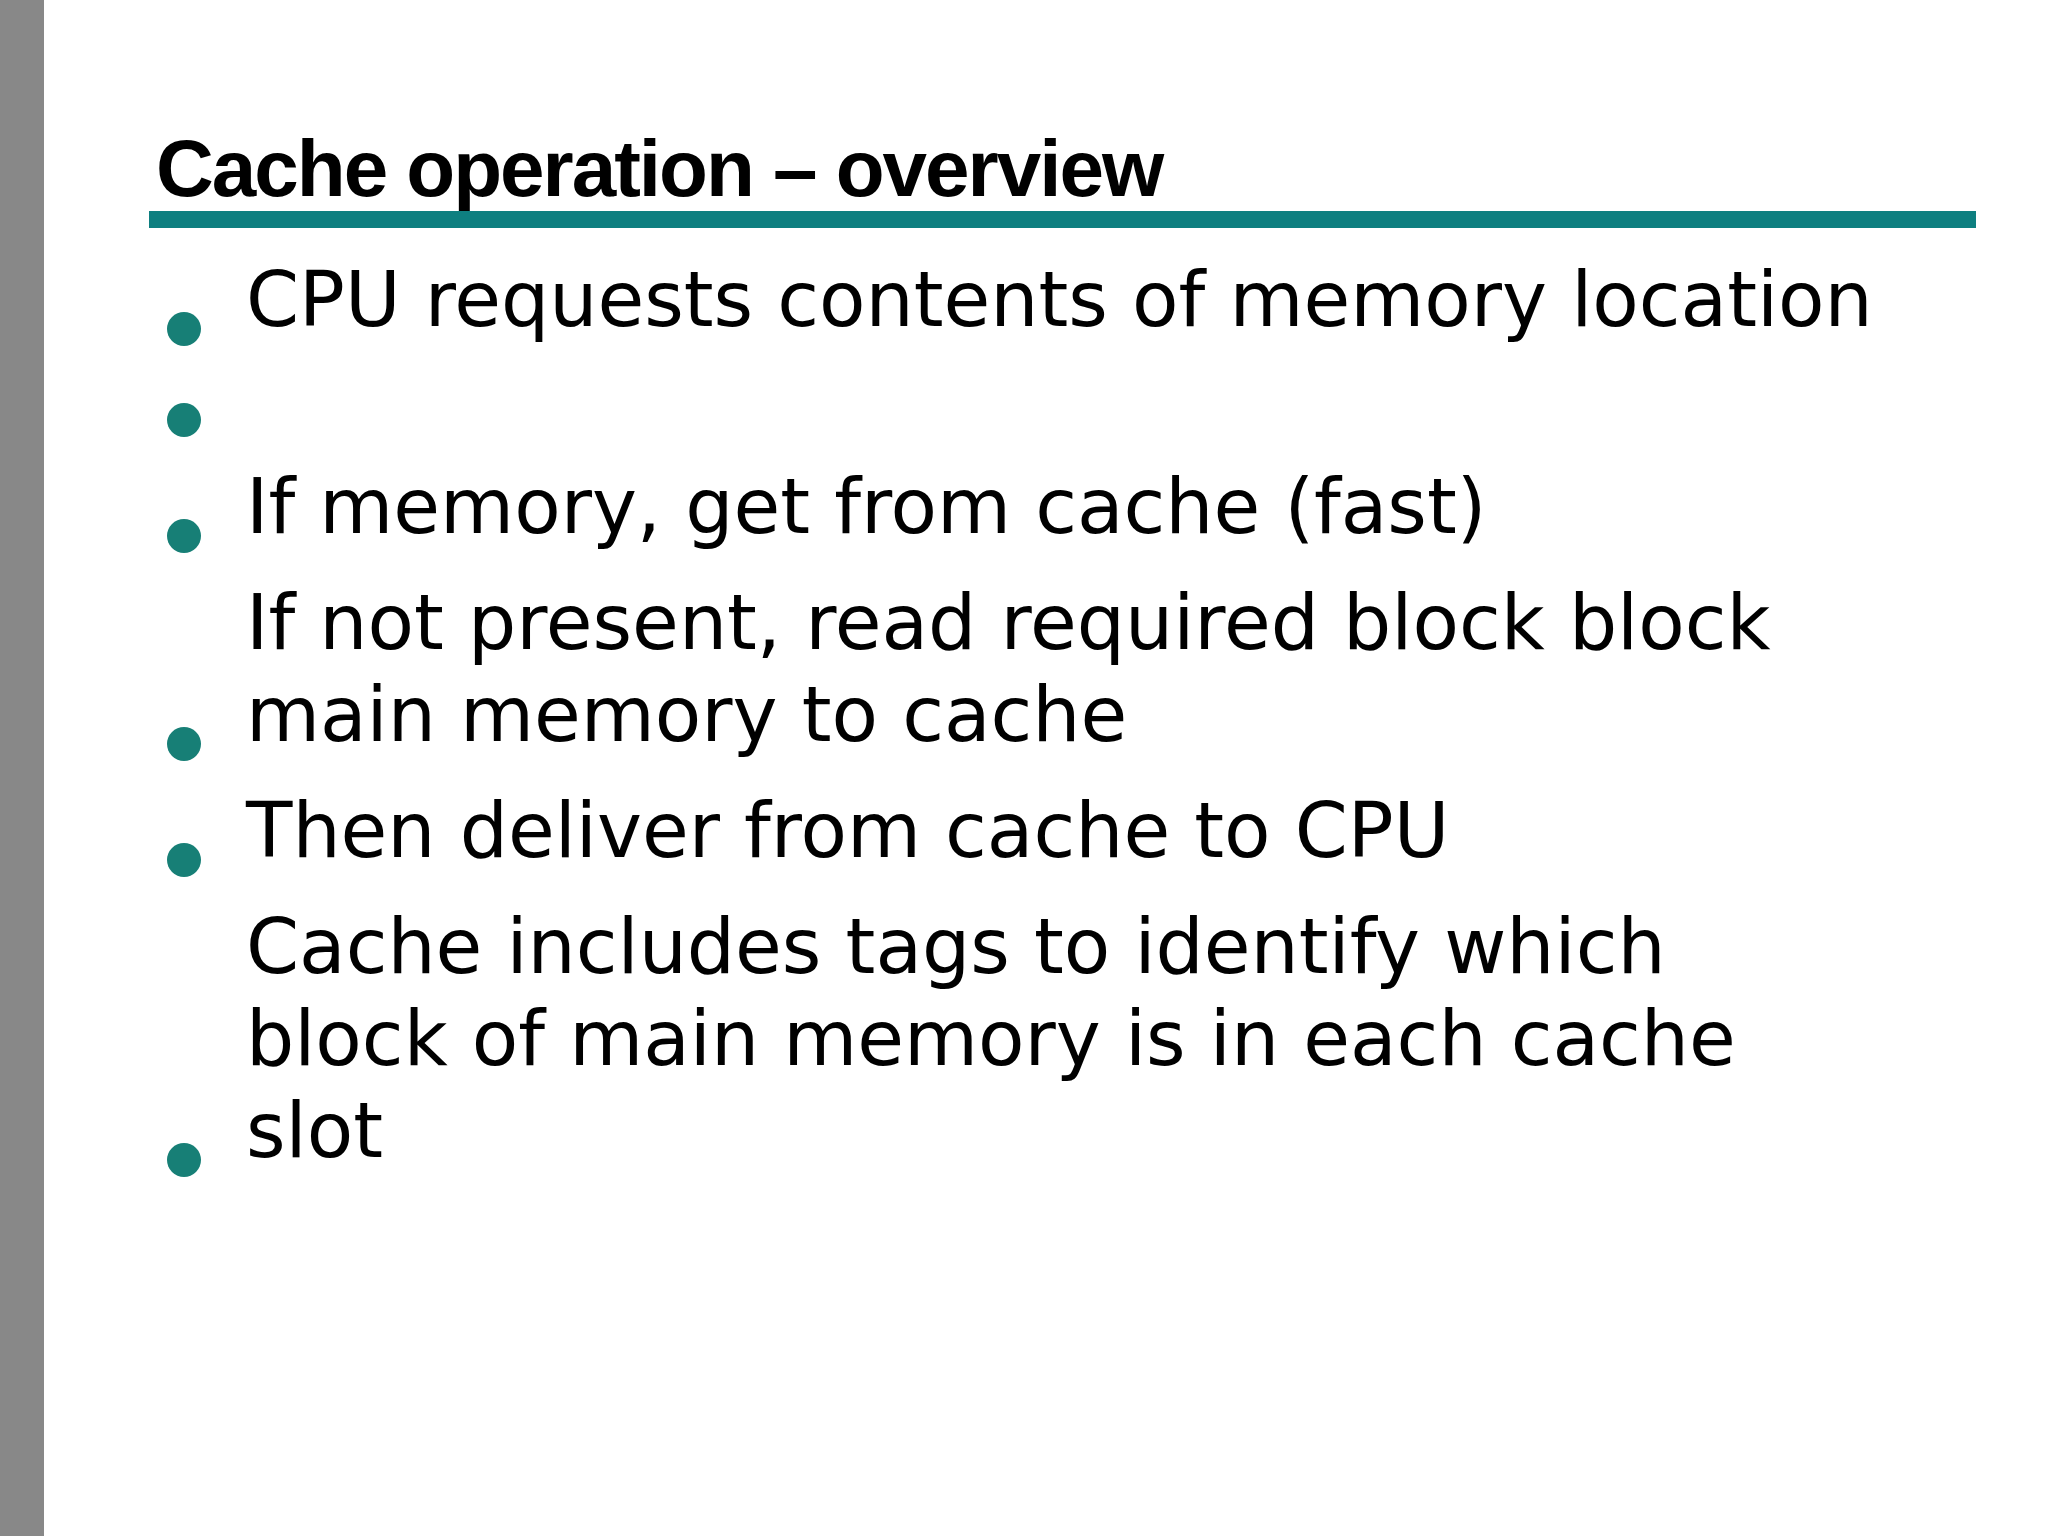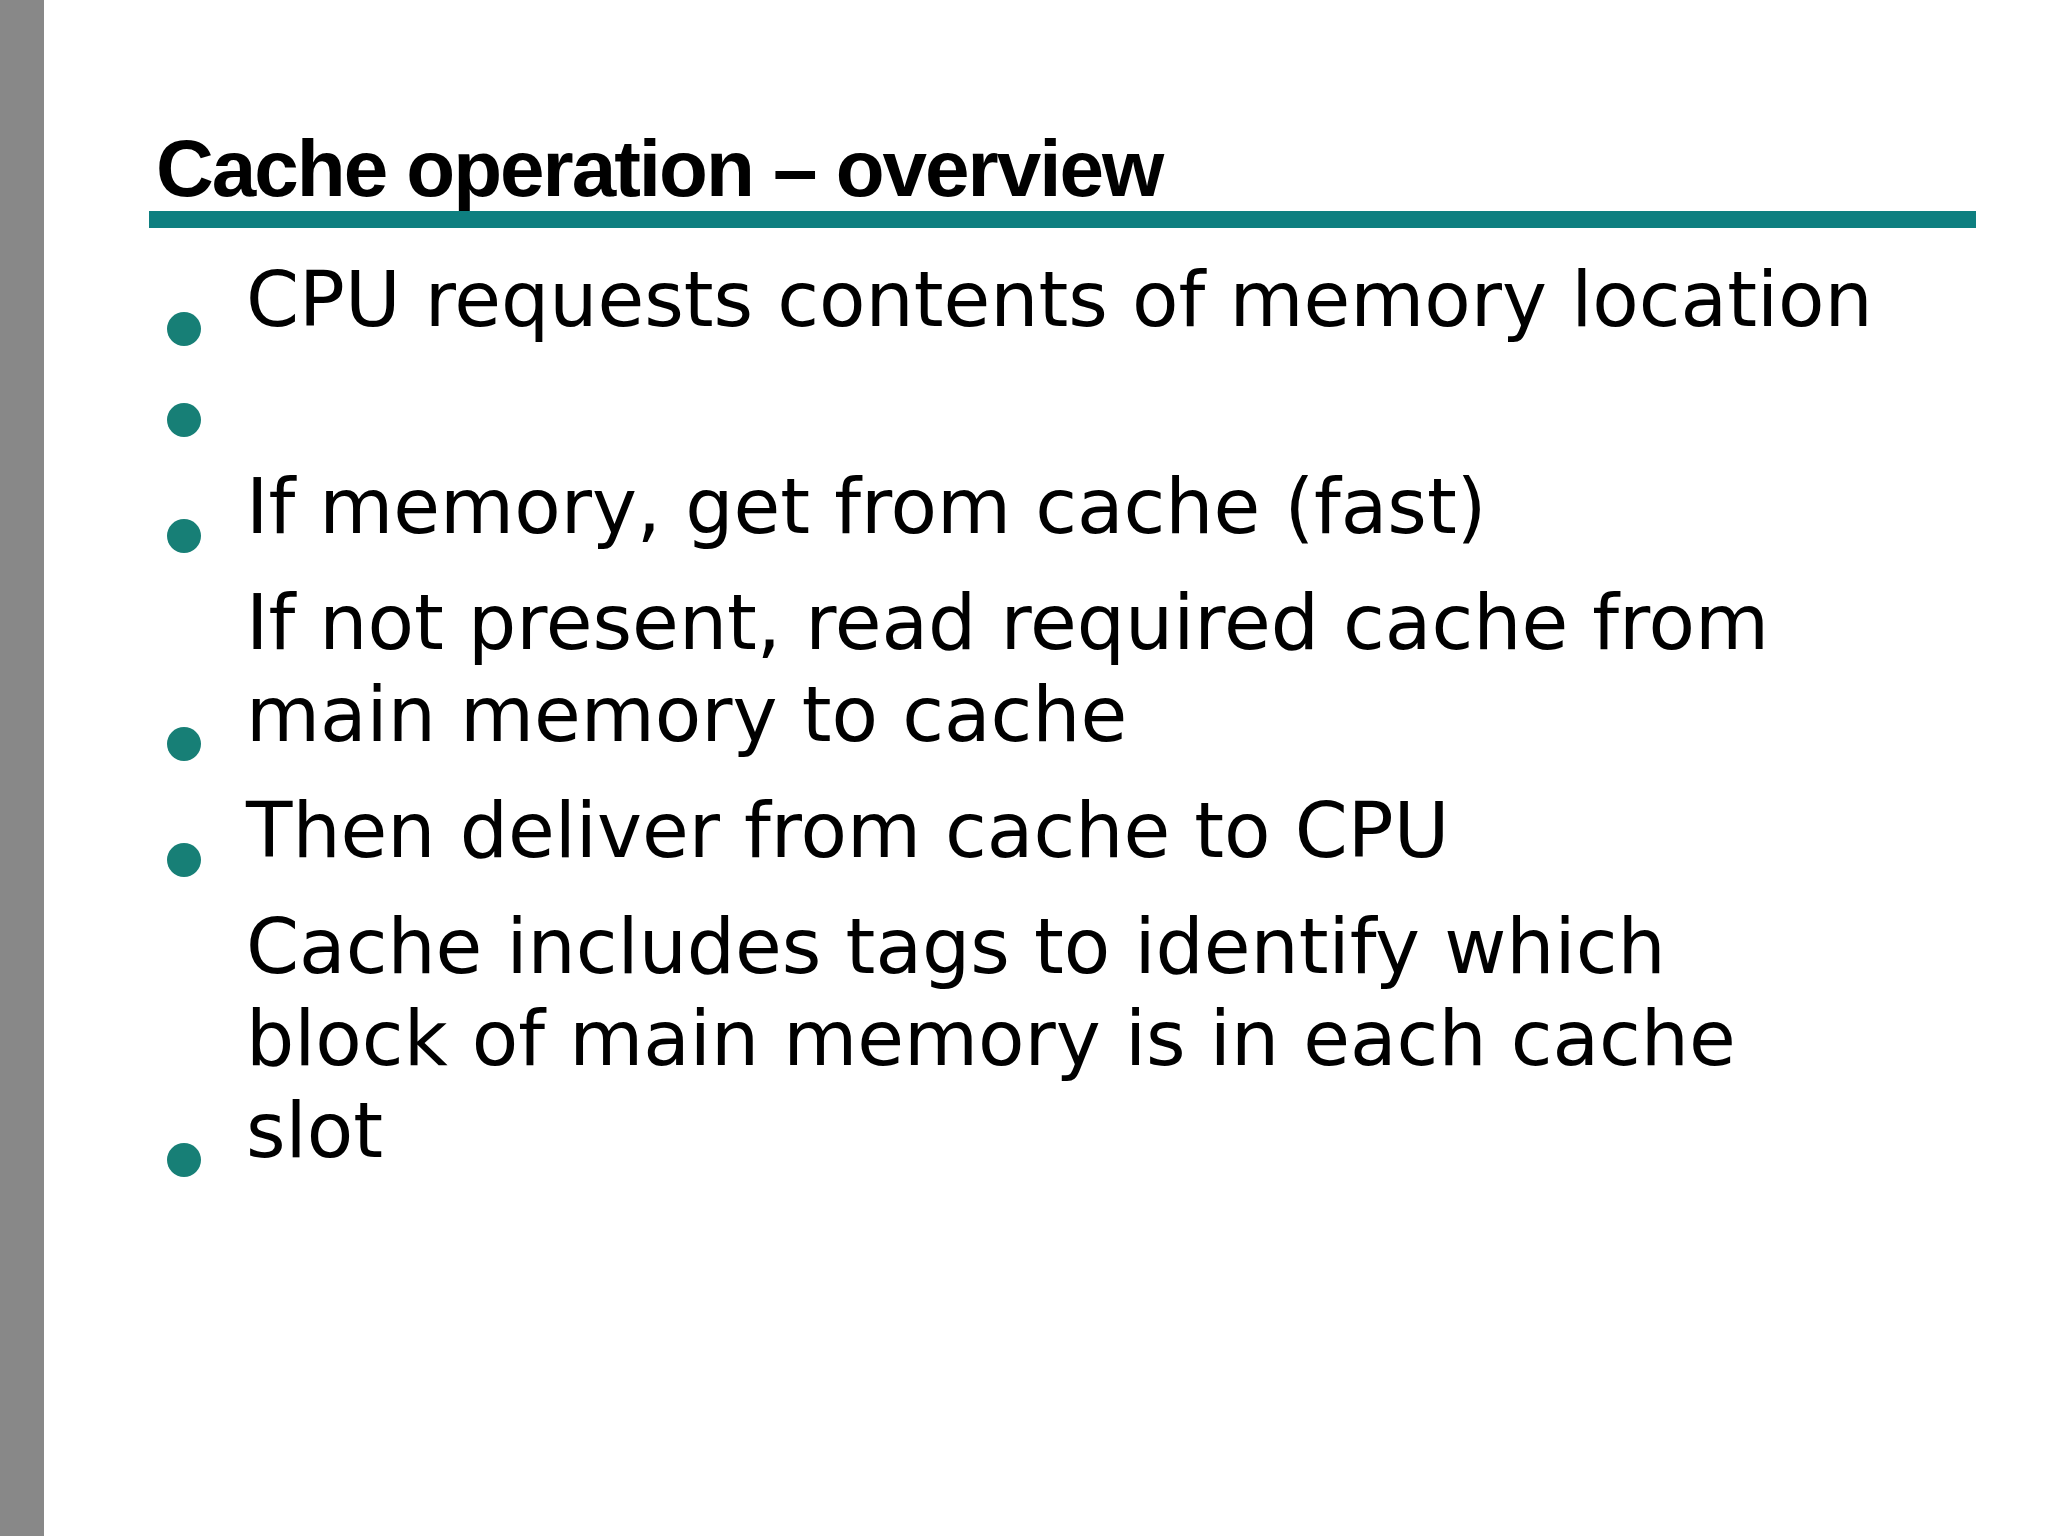--- a/index.html
+++ b/index.html
@@ -95,21 +95,21 @@
     <li class="bullet-item">
       <span class="bullet-dot"></span>
       <div class="bullet-text">
         <div class="bullet-line">If memory, get from cache (fast)</div>
       </div>
     </li>
 
     <li class="bullet-item">
       <span class="bullet-dot"></span>
       <div class="bullet-text">
-        <div class="bullet-line">If not present, read required cache from</div>
+        <div class="bullet-line">If not present, read required block block</div>
         <div class="bullet-line">main memory to cache</div>
       </div>
     </li>
 
     <li class="bullet-item">
       <span class="bullet-dot"></span>
       <div class="bullet-text">
         <div class="bullet-line">Then deliver from cache to CPU</div>
       </div>
     </li>

